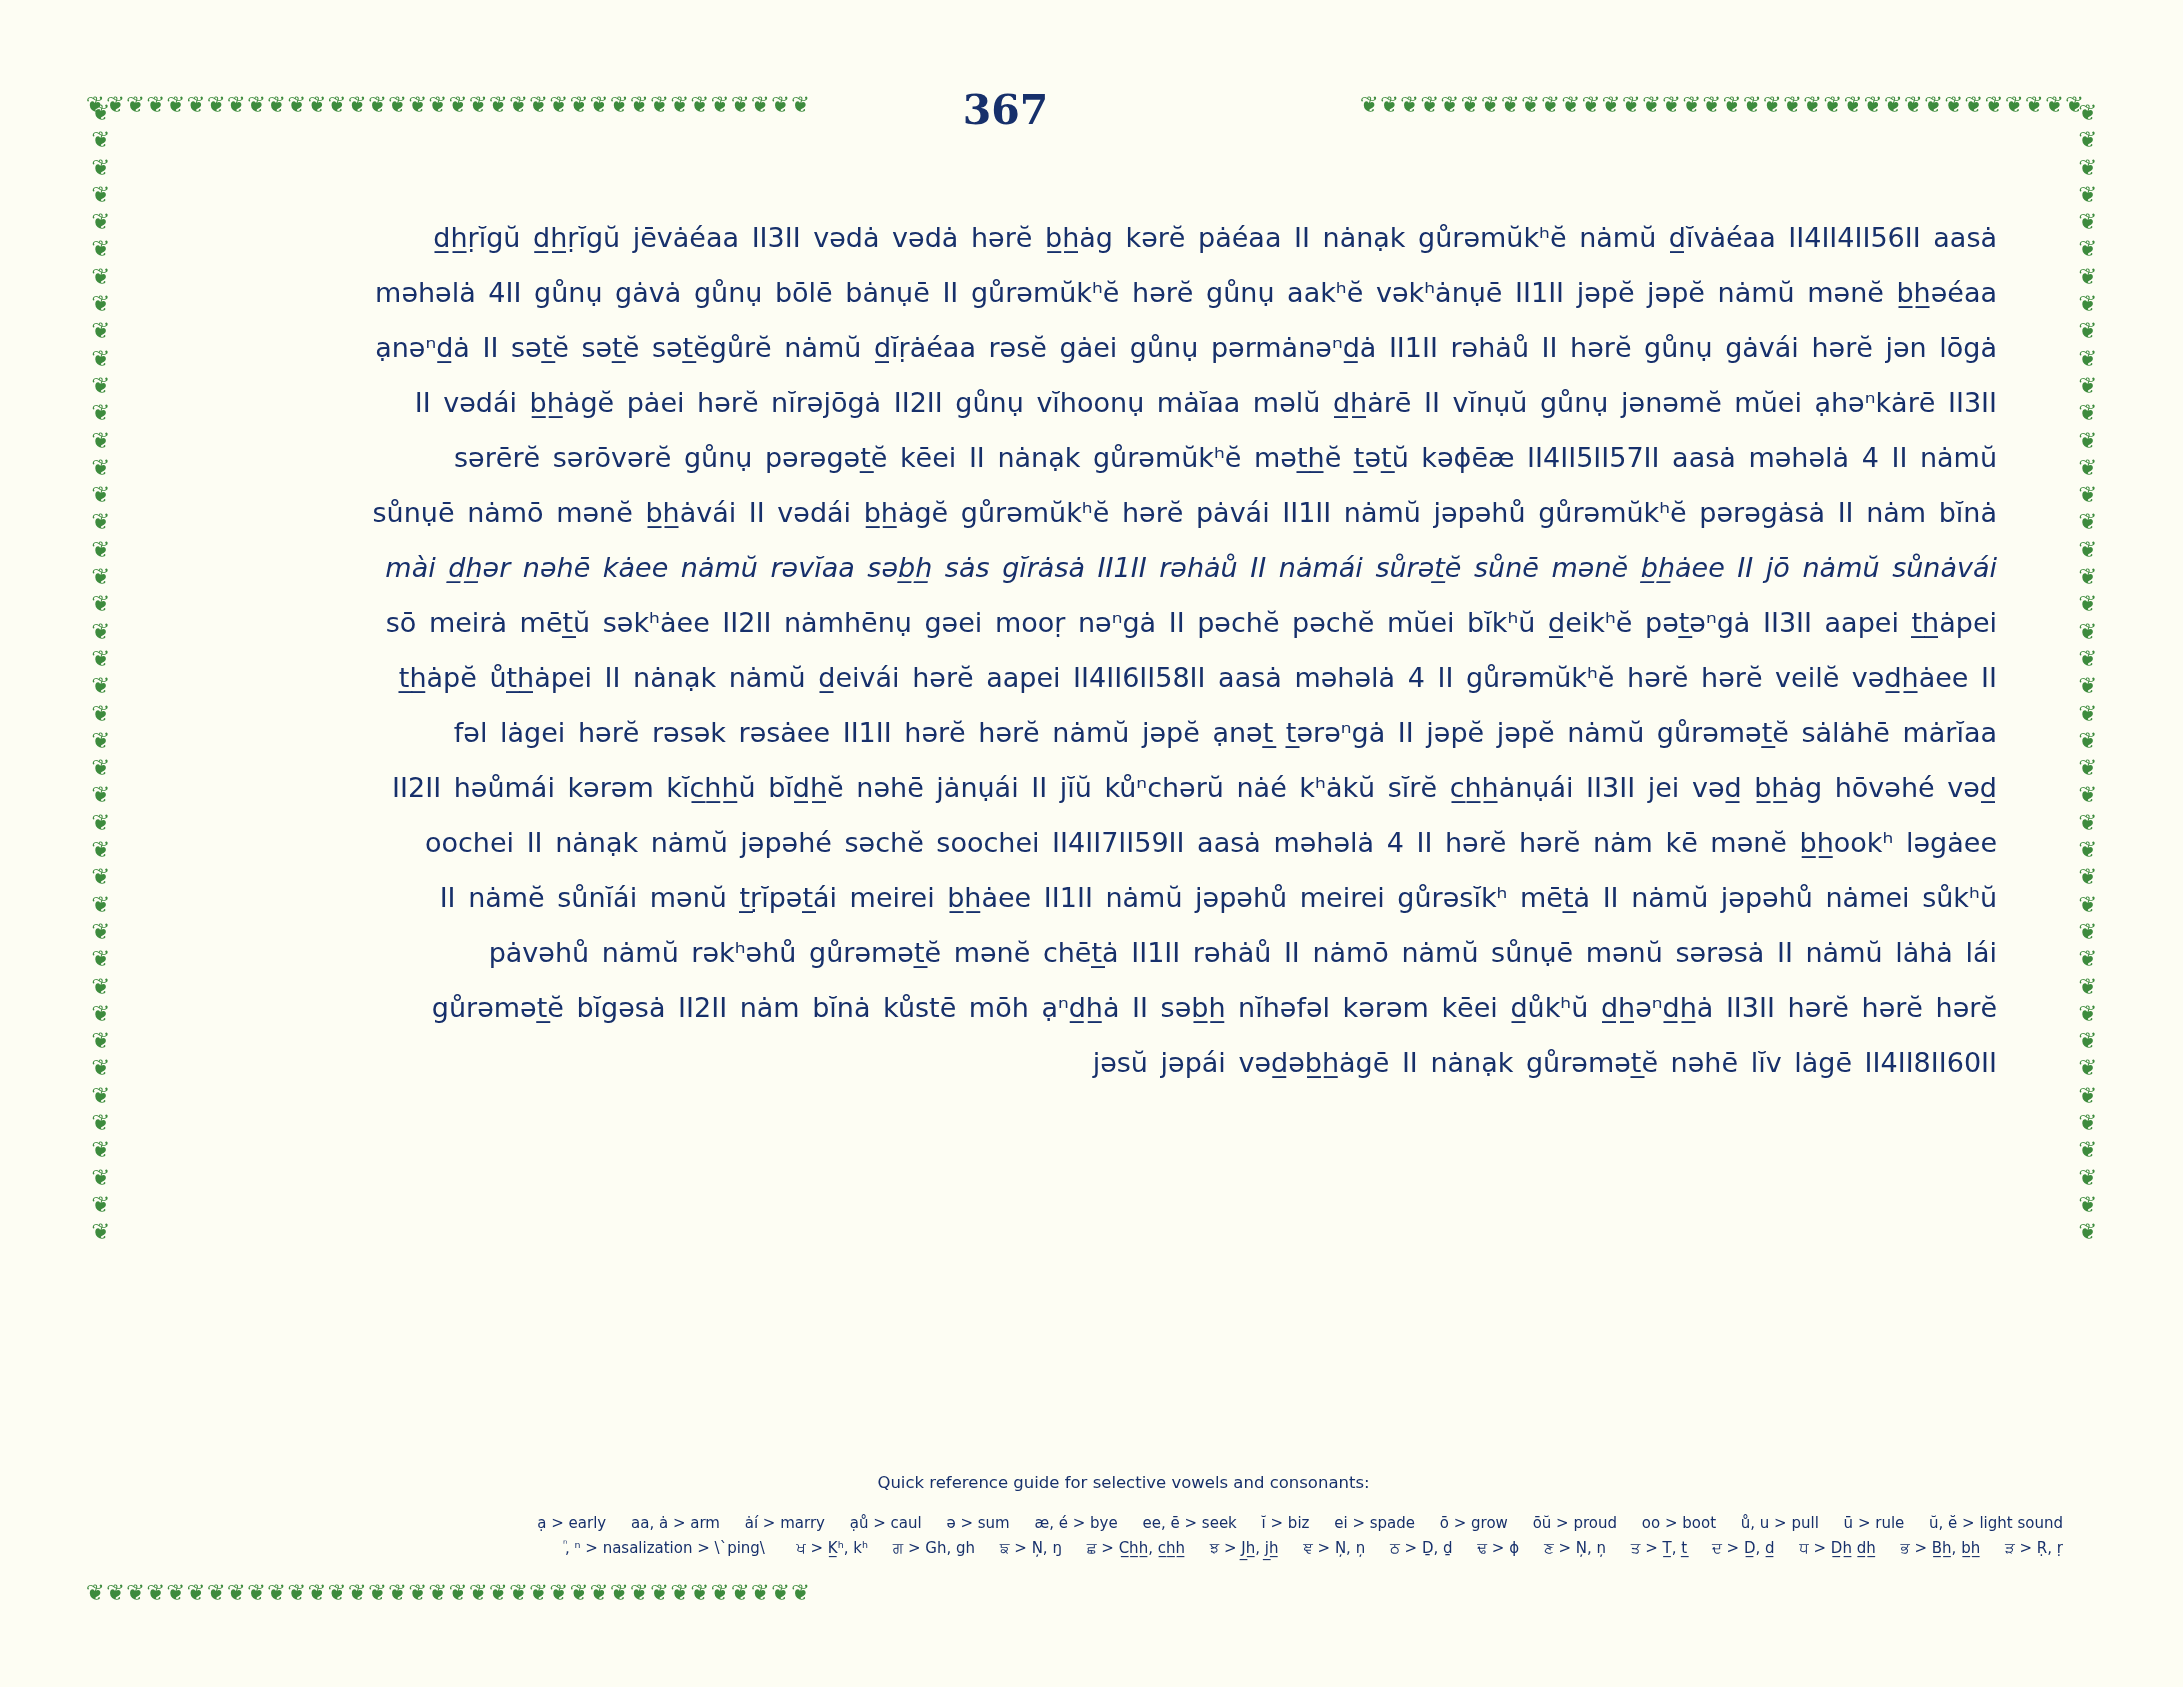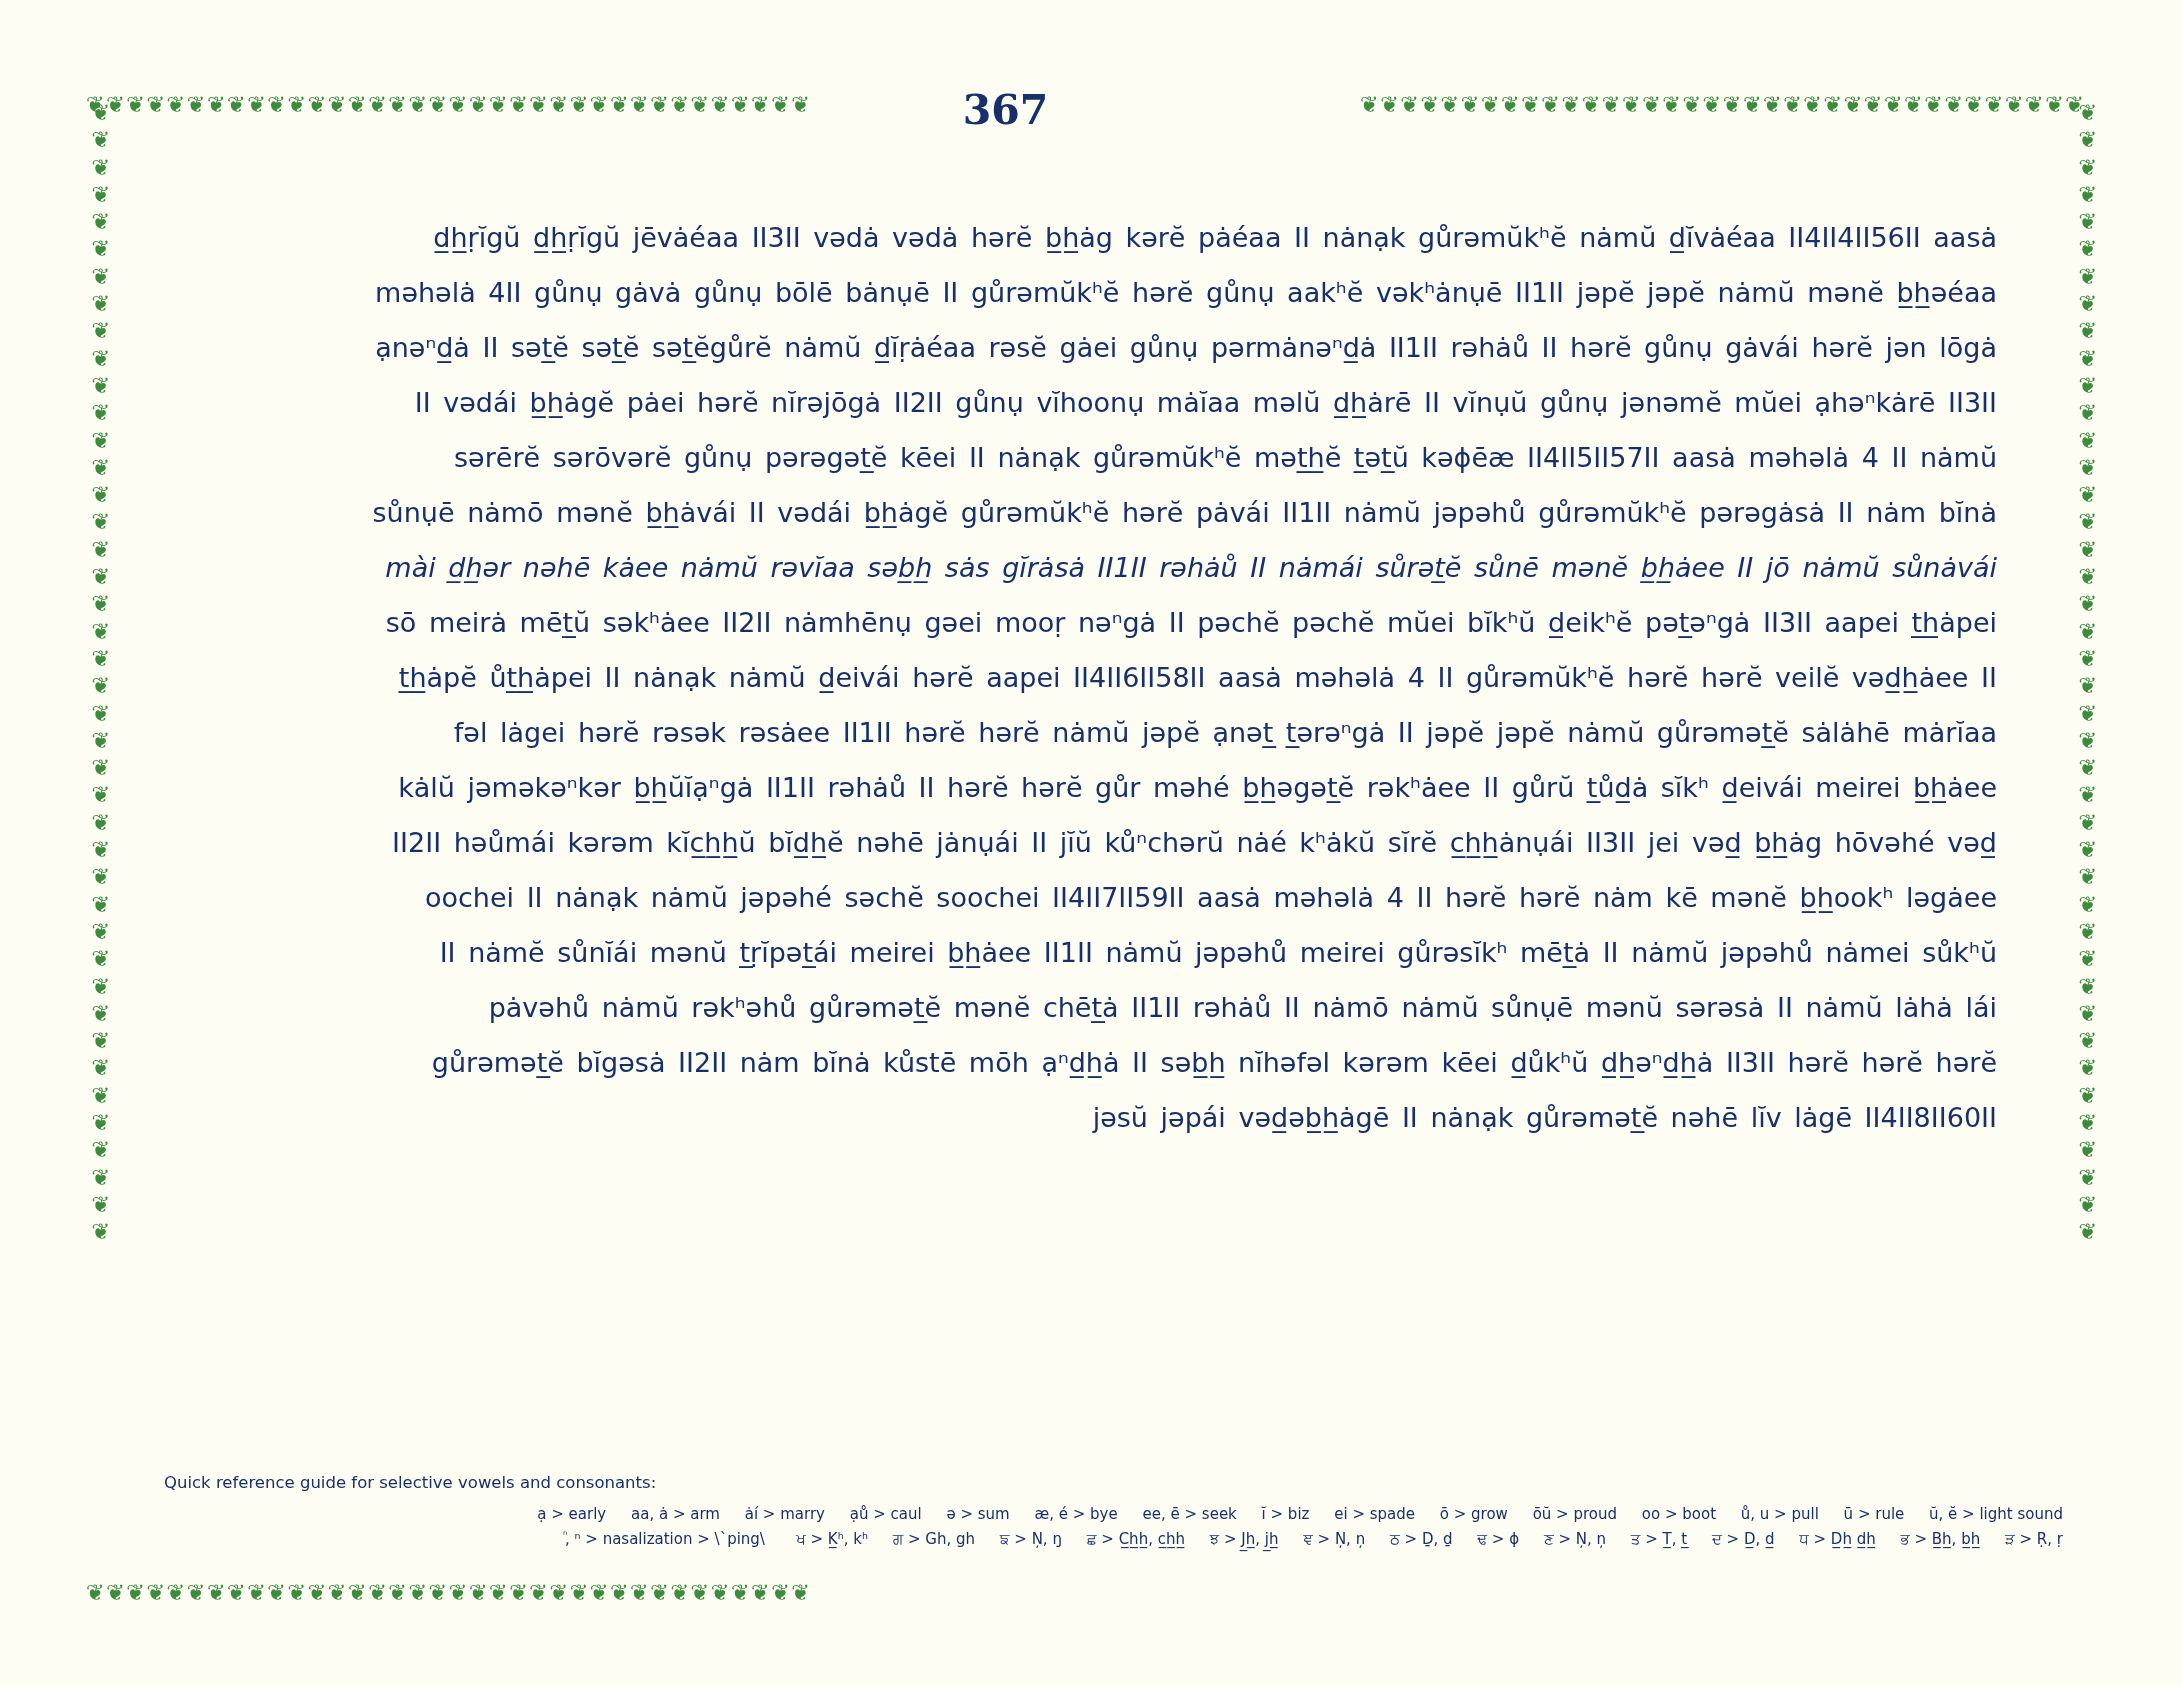--- a/index.html
+++ b/index.html
@@ -117,21 +117,22 @@
   .footer {
     position: absolute;
     left: 164px;
     top: 1472px;
     width: 1919px;
     color: #17306b;
   }
   .footer-title {
     font-size: 16.5px;
     line-height: 22.5px;
-    margin-bottom: 7px;
+    margin-bottom: 16px;
+    text-align: center;
   }
   .footer-row {
     font-size: 15px;
     line-height: 25px;
     white-space: nowrap;
     text-align: right;
   }
   .footer-row .cell {
     display: inline-block;
     margin-right: 20px;
@@ -157,21 +158,20 @@
     <div class="line">d̲h̲ṛĭgŭ  d̲h̲ṛĭgŭ  jēvȧéaa II3II vədȧ   vədȧ   hərĕ  b̲h̲ȧg   kərĕ   pȧéaa II nȧnạk gůrəmŭkʰĕ nȧmŭ   d̲ĭvȧéaa II4II4II56II aasȧ</div>
     <div class="line">məhəlȧ 4II gůnụ  gȧvȧ   gůnụ   bōlē   bȧnụē II gůrəmŭkʰĕ hərĕ   gůnụ   aakʰĕ   vəkʰȧnụē II1II jəpĕ  jəpĕ  nȧmŭ  mənĕ   b̲h̲əéaa</div>
     <div class="line">ạnəⁿd̲ȧ II sət̲ĕ  sət̲ĕ  sət̲ĕgůrĕ   nȧmŭ  d̲ĭṛȧéaa rəsĕ   gȧei   gůnụ   pərmȧnəⁿd̲ȧ II1II rəhȧů II hərĕ   gůnụ   gȧvái   hərĕ jən   lōgȧ</div>
     <div class="line">II vədái   b̲h̲ȧgĕ  pȧei   hərĕ   nĭrəjōgȧ II2II gůnụ   vĭhoonụ  mȧĭaa   məlŭ   d̲h̲ȧrē II vĭnụŭ   gůnụ jənəmĕ   mŭei   ạhəⁿkȧrē II3II</div>
     <div class="line">sərērĕ   sərōvərĕ   gůnụ   pərəgət̲ĕ   kēei II nȧnạk   gůrəmŭkʰĕ   mət̲h̲ĕ   t̲ət̲ŭ   kəɸēæ II4II5II57II aasȧ məhəlȧ 4 II nȧmŭ</div>
     <div class="line">sůnụē nȧmō   mənĕ   b̲h̲ȧvái II vədái   b̲h̲ȧgĕ gůrəmŭkʰĕ   hərĕ   pȧvái II1II nȧmŭ   jəpəhů gůrəmŭkʰĕ pərəgȧsȧ II nȧm  bĭnȧ</div>
     <div class="line ital">mài  d̲h̲ər   nəhē  kȧee nȧmŭ   rəvĭaa   səb̲h̲   sȧs   gĭrȧsȧ II1II rəhȧů II nȧmái   sůrət̲ĕ  sůnē mənĕ   b̲h̲ȧee II jō   nȧmŭ   sůnȧvái</div>
     <div class="line">sō   meirȧ   mēt̲ŭ   səkʰȧee II2II nȧmhēnụ  gəei   mooṛ   nəⁿgȧ II pəchĕ   pəchĕ   mŭei bĭkʰŭ   d̲eikʰĕ   pət̲əⁿgȧ II3II aapei  t̲h̲ȧpei</div>
     <div class="line">t̲h̲ȧpĕ   ůt̲h̲ȧpei II nȧnạk nȧmŭ   d̲eivái   hərĕ   aapei II4II6II58II aasȧ məhəlȧ 4 II gůrəmŭkʰĕ hərĕ hərĕ veilĕ   vəd̲h̲ȧee II</div>
     <div class="line">fəl   lȧgei hərĕ   rəsək   rəsȧee II1II hərĕ   hərĕ   nȧmŭ   jəpĕ  ạnət̲   t̲ərəⁿgȧ II jəpĕ   jəpĕ   nȧmŭ  gůrəmət̲ĕ   sȧlȧhē mȧrĭaa</div>
-    <div class="line">kȧlŭ jəməkəⁿkər b̲h̲ŭĭạⁿgȧ II1II rəhȧů II hərĕ   hərĕ   gůr   məhé b̲h̲əgət̲ĕ   rəkʰȧee II gůrŭ   t̲ůd̲ȧ sĭkʰ   d̲eivái meirei   b̲h̲ȧee</div>
     <div class="line">II2II həůmái kərəm kĭc̲h̲h̲ŭ   bĭd̲h̲ĕ   nəhē   jȧnụái II jĭŭ   kůⁿchərŭ   nȧé kʰȧkŭ   sĭrĕ   c̲h̲h̲ȧnụái II3II jei   vəd̲   b̲h̲ȧg   hōvəhé vəd̲</div>
     <div class="line">oochei II nȧnạk   nȧmŭ   jəpəhé   səchĕ   soochei II4II7II59II aasȧ məhəlȧ 4 II hərĕ   hərĕ   nȧm   kē mənĕ   b̲h̲ookʰ   ləgȧee</div>
     <div class="line">II nȧmĕ   sůnĭái mənŭ   t̲ṛĭpət̲ái   meirei   b̲h̲ȧee II1II nȧmŭ   jəpəhů meirei   gůrəsĭkʰ   mēt̲ȧ II nȧmŭ   jəpəhů nȧmei   sůkʰŭ</div>
     <div class="line">pȧvəhů nȧmŭ   rəkʰəhů gůrəmət̲ĕ   mənĕ   chēt̲ȧ II1II rəhȧů II nȧmō   nȧmŭ   sůnụē mənŭ   sərəsȧ II nȧmŭ   lȧhȧ   lái</div>
     <div class="line">gůrəmət̲ĕ   bĭgəsȧ II2II nȧm   bĭnȧ   kůstē   mōh   ạⁿd̲h̲ȧ II səb̲h̲   nĭhəfəl   kərəm   kēei d̲ůkʰŭ   d̲h̲əⁿd̲h̲ȧ II3II hərĕ hərĕ hərĕ</div>
     <div class="line">jəsŭ   jəpái vəd̲əb̲h̲ȧgē II nȧnạk   gůrəmət̲ĕ   nəhē   lĭv   lȧgē II4II8II60II</div>
   </div>
 
   <div class="footer">
     <div class="footer-title">Quick reference guide for selective vowels and consonants:</div>

